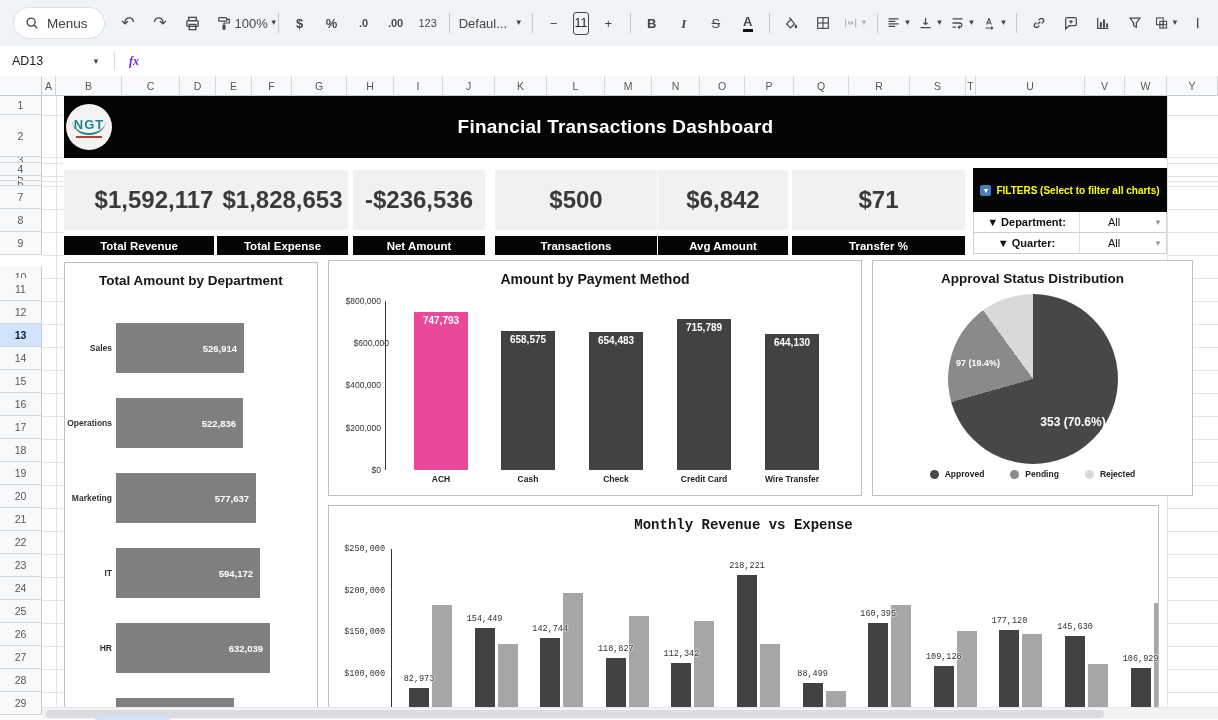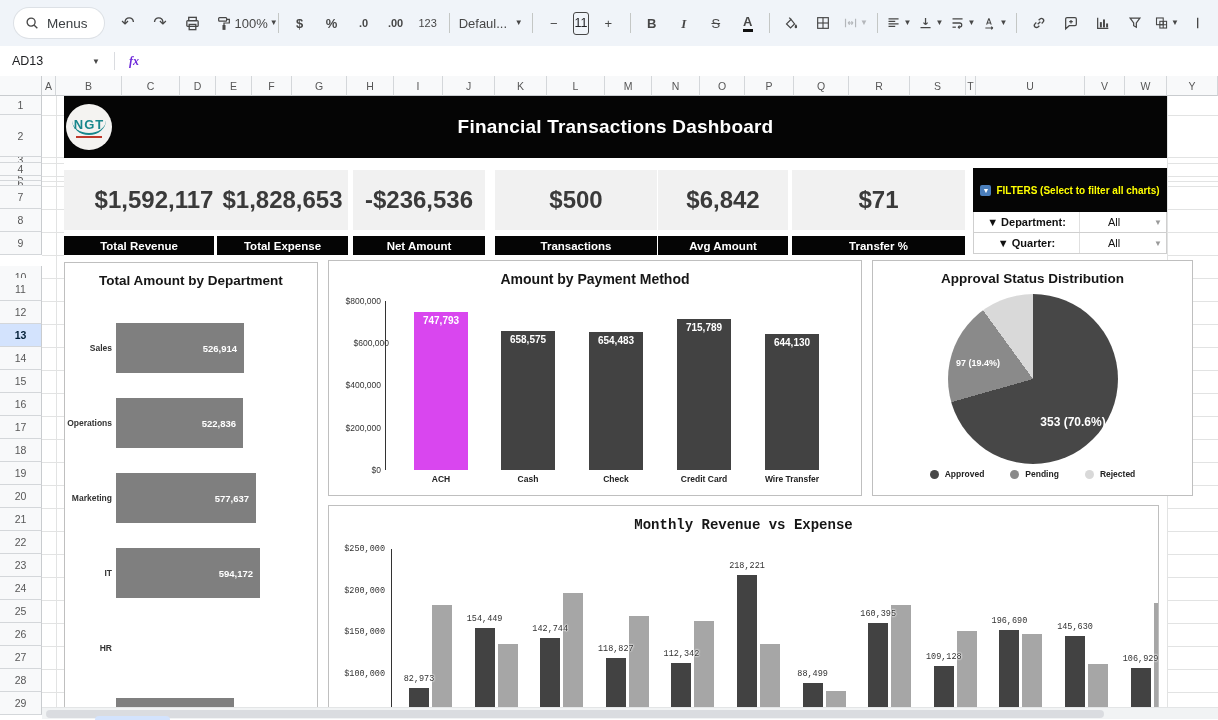--- a/index.html
+++ b/index.html
@@ -424,31 +424,32 @@
     <div class="ctitle" style="top:10px;font-size:13.5px;">Total Amount by Department</div>
   <div class="hbar-lab" style="position: absolute; left: 2px; top: 60px; width: 45px; height: 50px;">Sales</div>
       <div class="bar hbar-val" style="position: absolute; left: 51px; top: 60px; width: 128px; height: 50px; background: rgb(127, 127, 127);">526,914</div>
       <div class="hbar-lab" style="position: absolute; left: 2px; top: 135px; width: 45px; height: 50px;">Operations</div>
       <div class="bar hbar-val" style="position: absolute; left: 51px; top: 135px; width: 127px; height: 50px; background: rgb(127, 127, 127);">522,836</div>
       <div class="hbar-lab" style="position: absolute; left: 2px; top: 210px; width: 45px; height: 50px;">Marketing</div>
       <div class="bar hbar-val" style="position: absolute; left: 51px; top: 210px; width: 140px; height: 50px; background: rgb(127, 127, 127);">577,637</div>
       <div class="hbar-lab" style="position: absolute; left: 2px; top: 285px; width: 45px; height: 50px;">IT</div>
       <div class="bar hbar-val" style="position: absolute; left: 51px; top: 285px; width: 144px; height: 50px; background: rgb(127, 127, 127);">594,172</div>
       <div class="hbar-lab" style="position: absolute; left: 2px; top: 360px; width: 45px; height: 50px;">HR</div>
+      <div class="bar hbar-val" style="position: absolute; left: 51px; top: 360px; width: 154px; height: 50px; background: rgb(127, 127, 127);">632,039</div>
       <div class="bar" style="position: absolute; left: 51px; top: 435px; width: 118px; height: 50px; background: rgb(127, 127, 127);"></div>
     </div>
   <div class="dash chart" id="chart-pay" style="left:328px;top:260px;width:534px;height:236px;">
     <div class="ctitle" style="top:10px;font-size:14px;">Amount by Payment Method</div>
   <div class="tick" style="position: absolute; left: 4px; top: 35px; width: 48px; height: 10px;">$800,000</div>
       <div class="tick" style="position: absolute; left: 12px; top: 77px; width: 48px; height: 10px;">$600,000</div>
       <div class="tick" style="position: absolute; left: 4px; top: 119px; width: 48px; height: 10px;">$400,000</div>
       <div class="tick" style="position: absolute; left: 4px; top: 162px; width: 48px; height: 10px;">$200,000</div>
       <div class="tick" style="position: absolute; left: 4px; top: 204px; width: 48px; height: 10px;">$0</div>
       <div class="axis" style="position: absolute; left: 56px; top: 40px; width: 1px; height: 169px;"></div>
-      <div class="bar" style="position: absolute; left: 85px; top: 51px; width: 54px; height: 158px; background: #d946ef;">
+      <div class="bar" style="position: absolute; left: 85px; top: 51px; width: 54px; height: 158px; background: #ec4899;">
         <div class="dlab-in">747,793</div>
       </div>
       <div class="xlab" style="position: absolute; left: 67px; top: 213px; width: 90px; height: 12px;">ACH</div>
       <div class="bar" style="position: absolute; left: 172px; top: 70px; width: 54px; height: 139px; background: rgb(66, 66, 66);">
         <div class="dlab-in">658,575</div>
       </div>
       <div class="xlab" style="position: absolute; left: 154px; top: 213px; width: 90px; height: 12px;">Cash</div>
       <div class="bar" style="position: absolute; left: 260px; top: 71px; width: 54px; height: 138px; background: rgb(66, 66, 66);">
         <div class="dlab-in">654,483</div>
       </div>
@@ -511,21 +512,21 @@
       <div class="bar" style="position: absolute; left: 496.6px; top: 184.93px; width: 20px; height: 24.07px; background: rgb(166, 166, 166);"></div>
       <div class="dlab-out" style="position: absolute; left: 453.6px; top: 163.046px; width: 60px; height: 11px;">88,499</div>
       <div class="bar" style="position: absolute; left: 539.2px; top: 117.372px; width: 20px; height: 91.6278px; background: rgb(66, 66, 66);"></div>
       <div class="bar" style="position: absolute; left: 562.2px; top: 98.61px; width: 20px; height: 110.39px; background: rgb(166, 166, 166);"></div>
       <div class="dlab-out" style="position: absolute; left: 519.2px; top: 103.372px; width: 60px; height: 11px;">160,395</div>
       <div class="bar" style="position: absolute; left: 604.8px; top: 159.924px; width: 20px; height: 49.0762px; background: rgb(66, 66, 66);"></div>
       <div class="bar" style="position: absolute; left: 627.8px; top: 125.17px; width: 20px; height: 83.83px; background: rgb(166, 166, 166);"></div>
       <div class="dlab-out" style="position: absolute; left: 584.8px; top: 145.924px; width: 60px; height: 11px;">109,128</div>
       <div class="bar" style="position: absolute; left: 670.4px; top: 124.357px; width: 20px; height: 84.6434px; background: rgb(66, 66, 66);"></div>
       <div class="bar" style="position: absolute; left: 693.4px; top: 128.49px; width: 20px; height: 80.51px; background: rgb(166, 166, 166);"></div>
-      <div class="dlab-out" style="position: absolute; left: 650.4px; top: 110.357px; width: 60px; height: 11px;">196,690</div>
+      <div class="dlab-out" style="position: absolute; left: 650.4px; top: 110.357px; width: 60px; height: 11px;">177,120</div>
       <div class="bar" style="position: absolute; left: 736px; top: 129.627px; width: 20px; height: 79.3729px; background: rgb(66, 66, 66);"></div>
       <div class="bar" style="position: absolute; left: 759px; top: 157.54px; width: 20px; height: 51.46px; background: rgb(166, 166, 166);"></div>
       <div class="dlab-out" style="position: absolute; left: 716px; top: 115.627px; width: 60px; height: 11px;">145,630</div>
       <div class="bar" style="position: absolute; left: 801.6px; top: 161.749px; width: 20px; height: 47.2511px; background: rgb(66, 66, 66);"></div>
       <div class="bar" style="position: absolute; left: 824.6px; top: 96.95px; width: 20px; height: 112.05px; background: rgb(166, 166, 166);"></div>
       <div class="dlab-out" style="position: absolute; left: 781.6px; top: 147.749px; width: 60px; height: 11px;">106,929</div>
     </div>
 
   <div class="hscroll">
     <div class="hthumb"></div>

